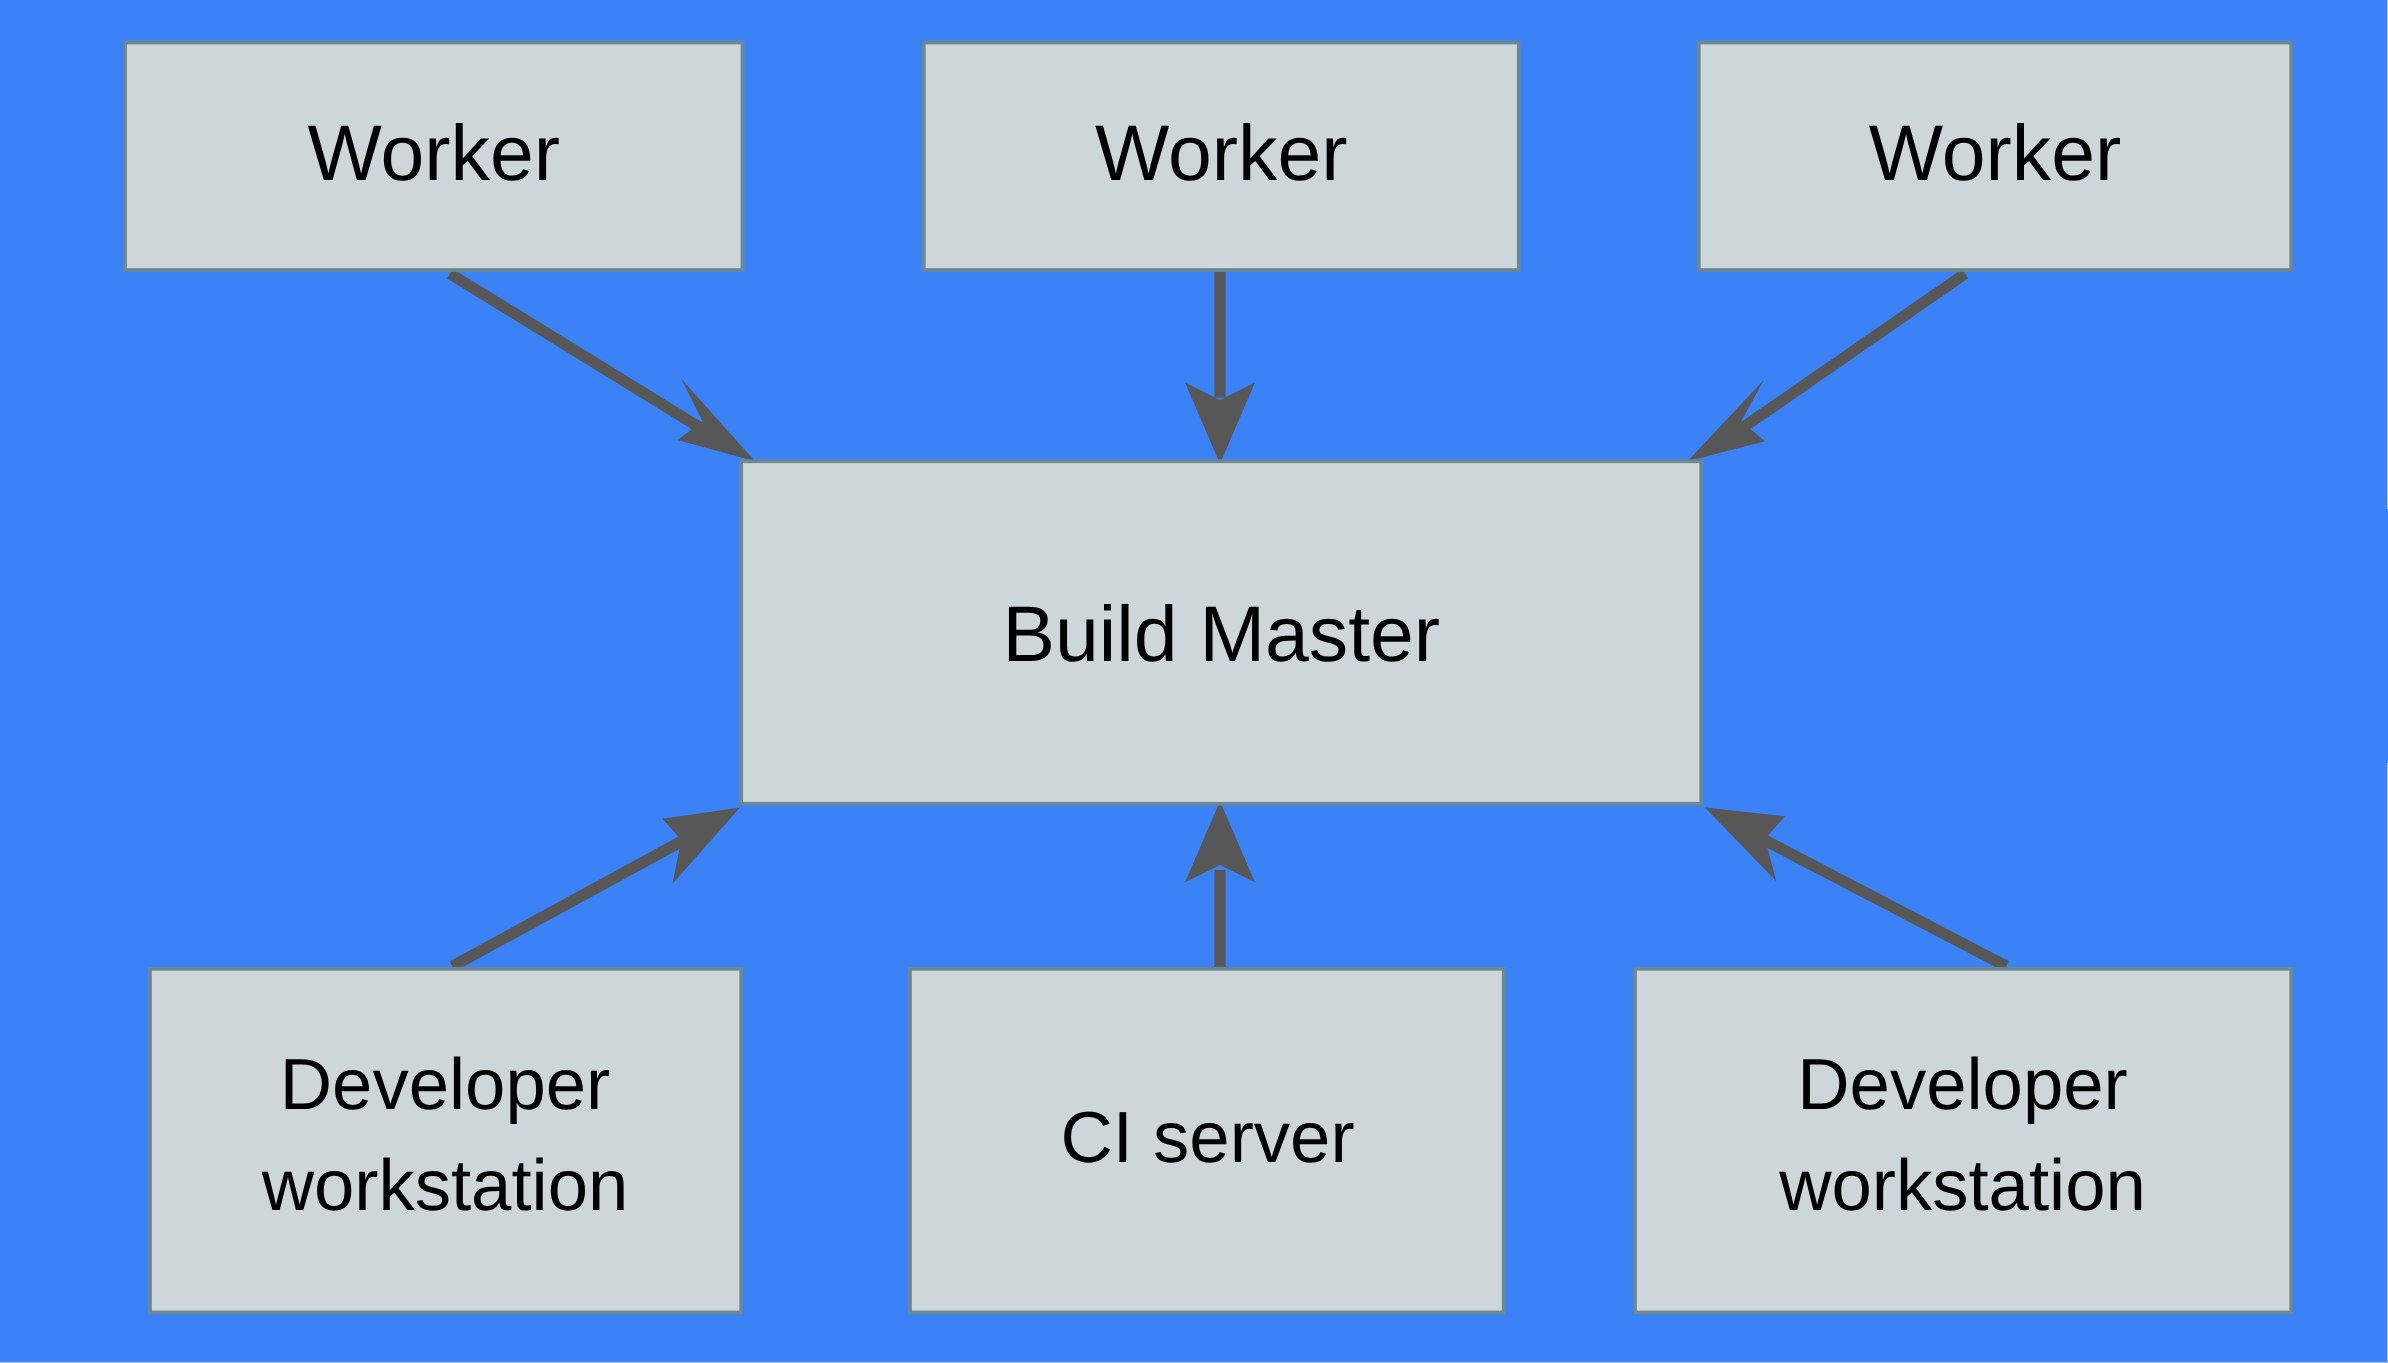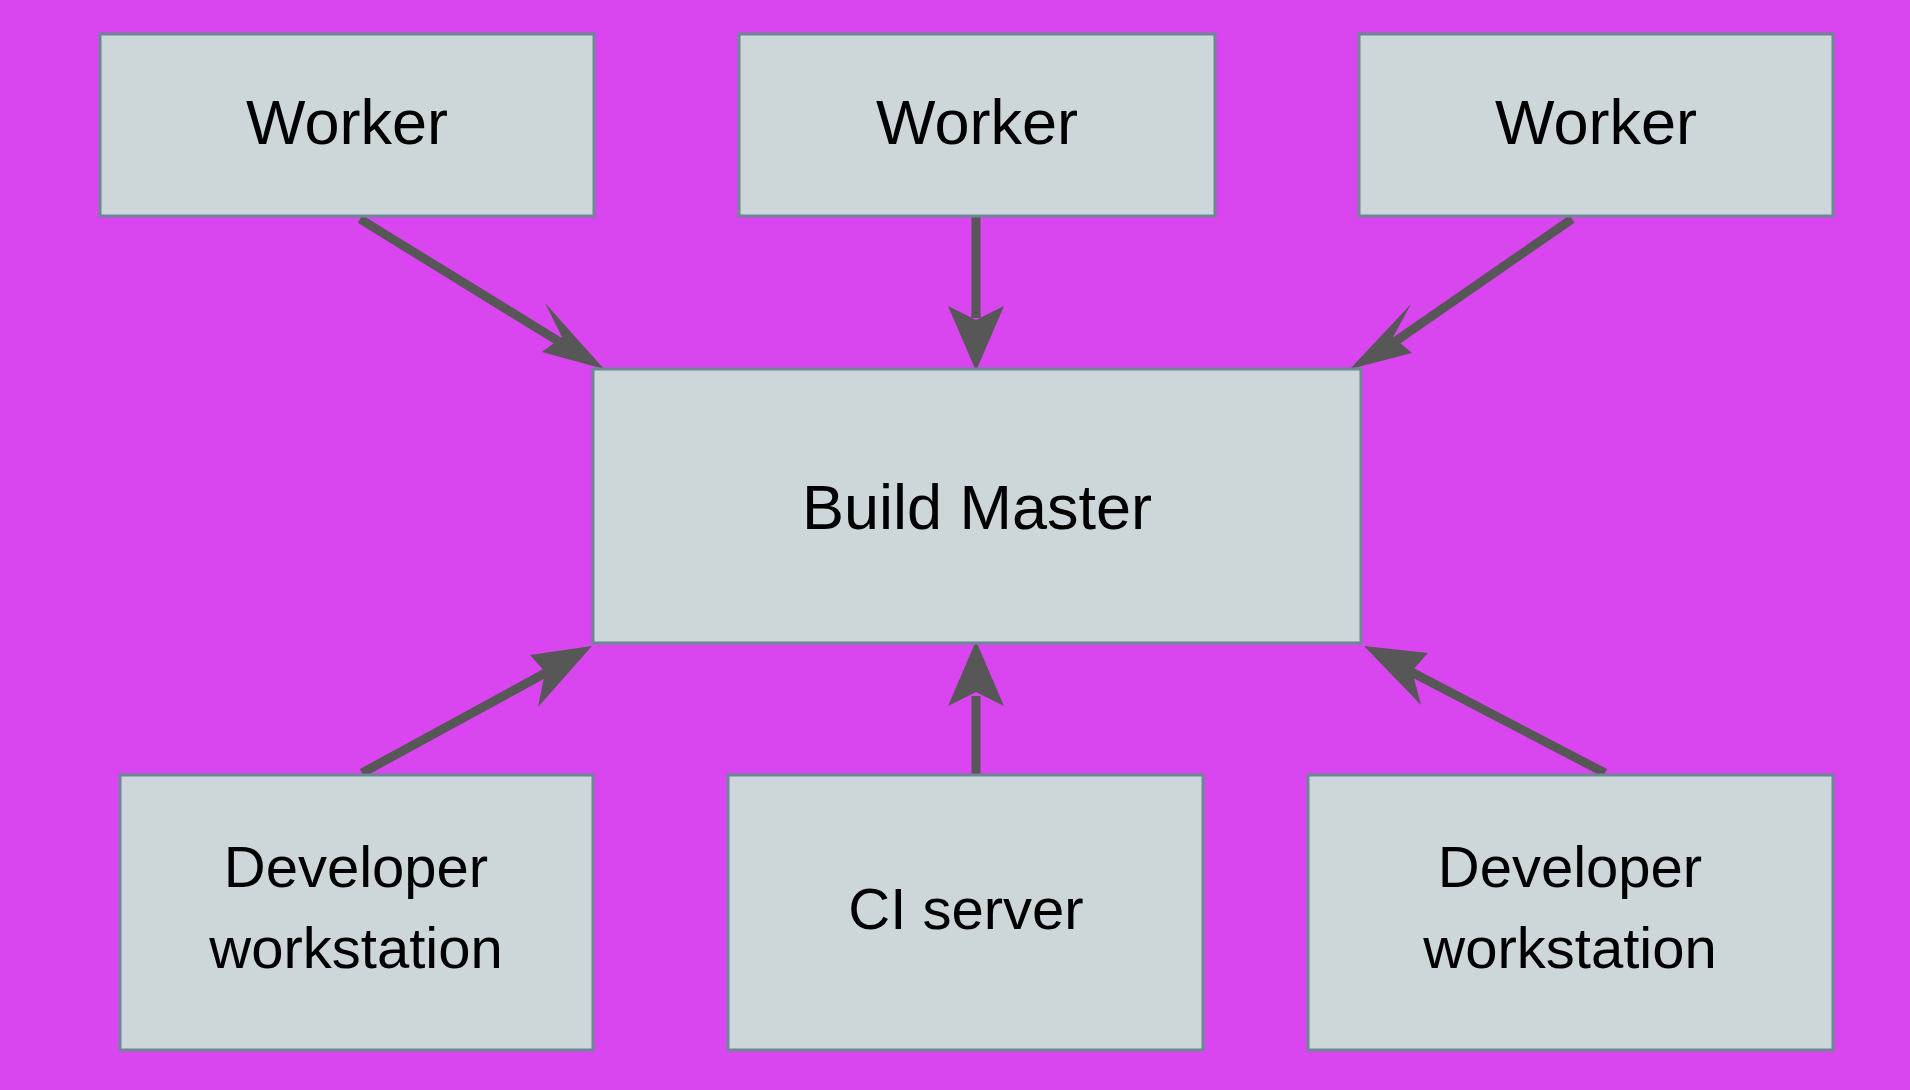--- a/index.html
+++ b/index.html
@@ -10,21 +10,21 @@
   body {
     width: 1910px;
     height: 1090px;
     font-family: "Liberation Sans", sans-serif;
     overflow: hidden;
   }
   #diagram-root {
     position: relative;
     width: 1910px;
     height: 1090px;
-    background: #d946ef;
+    background: #3b82f6;
   }
   svg.diagram-canvas {
     position: absolute;
     top: 0;
     left: 0;
     width: 1910px;
     height: 1090px;
     display: block;
   }
   .node-rect {

